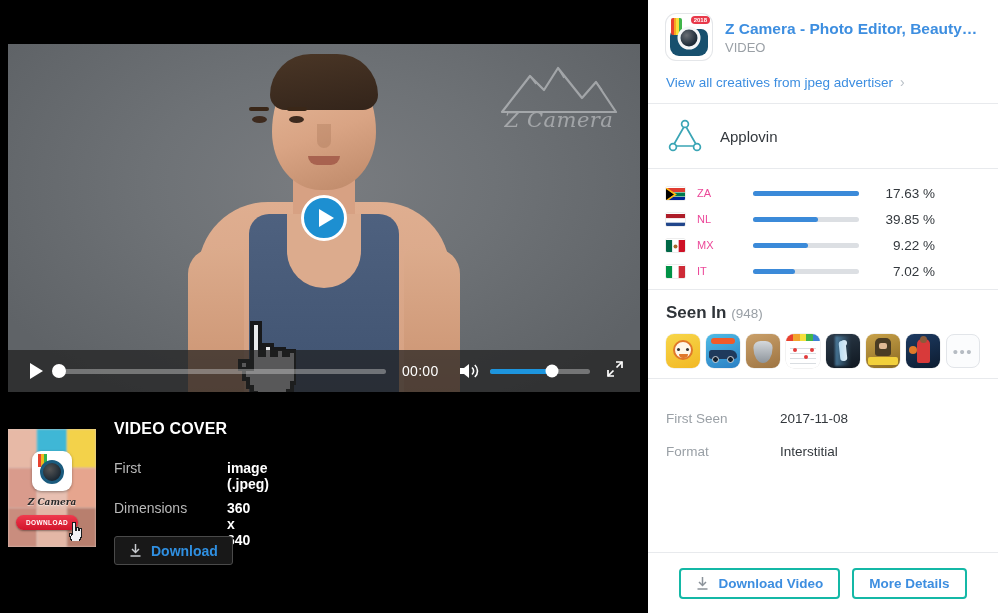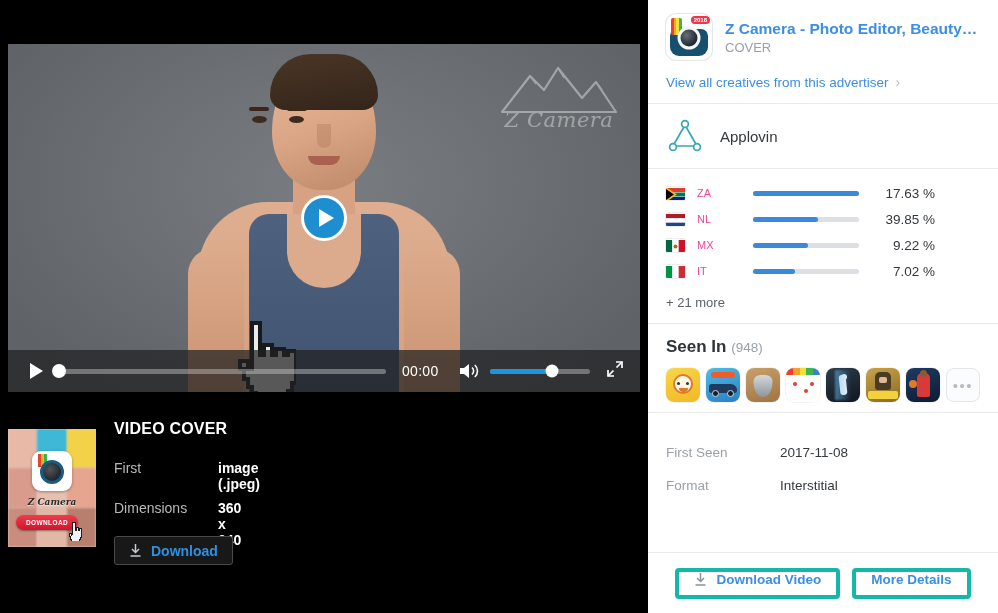--- a/index.html
+++ b/index.html
@@ -201,21 +201,21 @@
     background: linear-gradient(180deg,#ef3b4e,#d2142b);
     color: #fff; font-size: 6.5px; font-weight: bold;
     display: flex; align-items: center; justify-content: center;
     letter-spacing: .4px;
     box-shadow: 0 1px 2px rgba(0,0,0,.4);
   }
   .thumb-cursor { position: absolute; left: 60px; top: 92px; width: 16px; height: 20px; }
 
   .kv { position: absolute; color: #fff; }
   .kv-key { position: absolute; left: 114px; color: #b9b9b9; font-size: 14px; }
-  .kv-val { position: absolute; left: 218px; color: #fff; font-size: 14px; font-weight: bold; }
+  .kv-val { position: absolute; left: 227px; color: #fff; font-size: 14px; font-weight: bold; }
   .row-type  { top: 55px; }
   .row-dims  { top: 95px; }
 
   .dl-btn {
     position: absolute; left: 114px; top: 131px;
     height: 29px; padding: 0 14px;
     background: #181818;
     border: 1px solid #4a4a4a;
     border-radius: 3px;
     display: flex; align-items: center; gap: 9px;
@@ -331,24 +331,24 @@
   .d-val { color: #33383d; font-size: 13.5px; }
 
   .footer {
     position: absolute; left: 0; right: 0; bottom: 0;
     padding: 14px 18px;
     display: flex; gap: 12px; justify-content: center;
     background: #fff;
   }
   .f-btn {
     height: 31px; padding: 0 15px;
-    border: 4px solid #14b8a6; border-radius: 4px;
+    border: 2px solid #14b8a6; border-radius: 4px;
     background: #fff; color: #3d8ee0;
     font-size: 13.5px; font-weight: bold;
-    display: flex; align-items: flex-start; gap: 9px;
+    display: flex; align-items: center; gap: 9px;
     cursor: pointer;
   }
 </style>
 </head>
 <body>
 
 <div class="app">
 
   <div class="left-panel">
 
@@ -469,26 +469,26 @@
 
     <div class="adv">
       <div class="adv-icon">
         <div class="ai-body"></div>
         <div class="ai-stripes"></div>
         <div class="ai-lens"></div>
         <div class="ai-badge">2018</div>
       </div>
       <div class="adv-text">
         <div class="adv-title">Z Camera - Photo Editor, Beauty…</div>
-        <div class="adv-sub">COVER</div>
+        <div class="adv-sub">VIDEO</div>
       </div>
     </div>
 
     <div class="view-all">
-      <span>View all creatives from this advertiser</span>
+      <span>View all creatives from jpeg advertiser</span>
       <span class="chev">›</span>
     </div>
 
     <div class="hr"></div>
 
     <div class="network">
       <svg width="38" height="34" viewBox="0 0 38 34">
         <path d="M19 6 L31 27 L7 27 Z" fill="none" stroke="#3aa5b5" stroke-width="1.7"></path>
         <circle cx="19" cy="5" r="3.4" fill="#fff" stroke="#3aa5b5" stroke-width="1.7"></circle>
         <circle cx="7" cy="28" r="3.4" fill="#fff" stroke="#3aa5b5" stroke-width="1.7"></circle>
@@ -546,21 +546,20 @@
               <rect x="6.33" width="6.34" height="13" fill="#fff"></rect>
               <rect x="12.67" width="6.33" height="13" fill="#ce2b37"></rect>
             </svg></span>
           <span class="c-code">IT</span>
           <span class="bar-wrap">
             <span class="bar-fill" style="width:39.81849120816789%"></span>
           </span>
           <span class="c-pct">7.02 %</span>
         </div>
       </div>
-    <div class="more-link">+ 21 more</div>
 
     <div class="hr"></div>
 
     <div class="seen">
       <div class="seen-h">
         <span>Seen In</span>
         <span class="cnt">(948)</span>
       </div>
       <div class="seen-icons" id="seenIcons">
           <div class="sicon">

